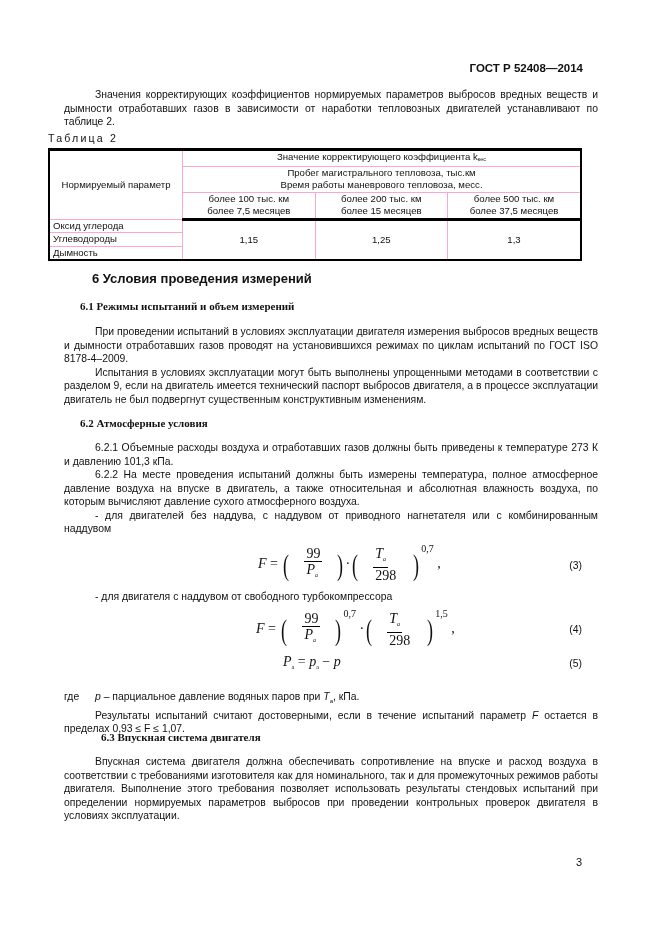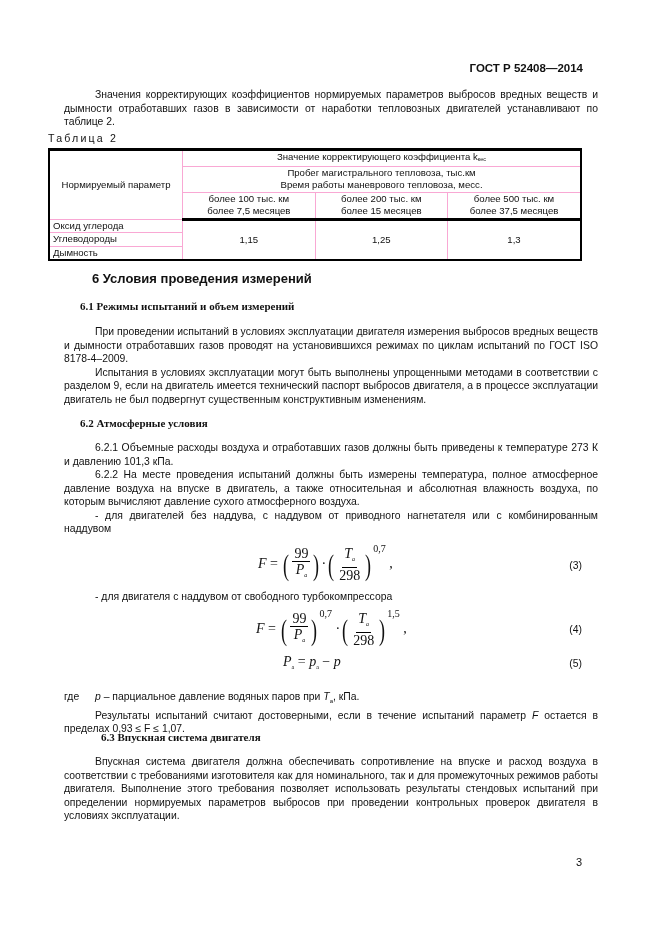--- a/index.html
+++ b/index.html
@@ -18,21 +18,21 @@
   table.t2 tr.r2 td { height: 25px; }
   table.t2 tr.r3 td { height: 24px; border-bottom: 3px solid #000; }
   table.t2 tr.d td { height: 12px; }
   table.t2 td.pname { text-align: left; }
   table.t2 { border: 2px solid #000; }
   table.t2 tr.r1 td { border-top: 3px solid #000; }
   sub.k { font-size: 5.5px; vertical-align: -1px; }
   .h1 { left: 80px; top: 271px; font-weight: bold; font-size: 13px; margin-left: 12px; }
   .h2 { left: 80px; font-weight: bold; font-size: 11px; font-family: Liberation Serif, serif; }
   .formula { font-family: "Liberation Serif", serif; font-size: 14px; }
-  .frac { display: inline-flex; flex-direction: column; align-items: center; vertical-align: middle; margin: 0 1px; }
+  .frac { display: inline-flex; flex-direction: column; align-items: flex-start; vertical-align: middle; margin: 0 13px; }
   .frac .num { border-bottom: 1px solid #000; padding: 0 2px; line-height: 15px; }
   .frac .den { line-height: 15px; padding: 0 2px; }
   .paren { font-size: 30px; font-weight: 100; vertical-align: middle; transform: scaleX(0.6); display: inline-block; line-height: 30px; }
   .sup { font-size: 10px; vertical-align: 16px; }
   .it { font-style: italic; }
   .eqno { font-size: 10.4px; font-family: "Liberation Sans", sans-serif; right: 79px; }
   .sub-s { font-size: 6px; vertical-align: -3px; }
   .pageno { right: 79px; top: 856px; font-size: 11px; }
 </style>
 </head>

